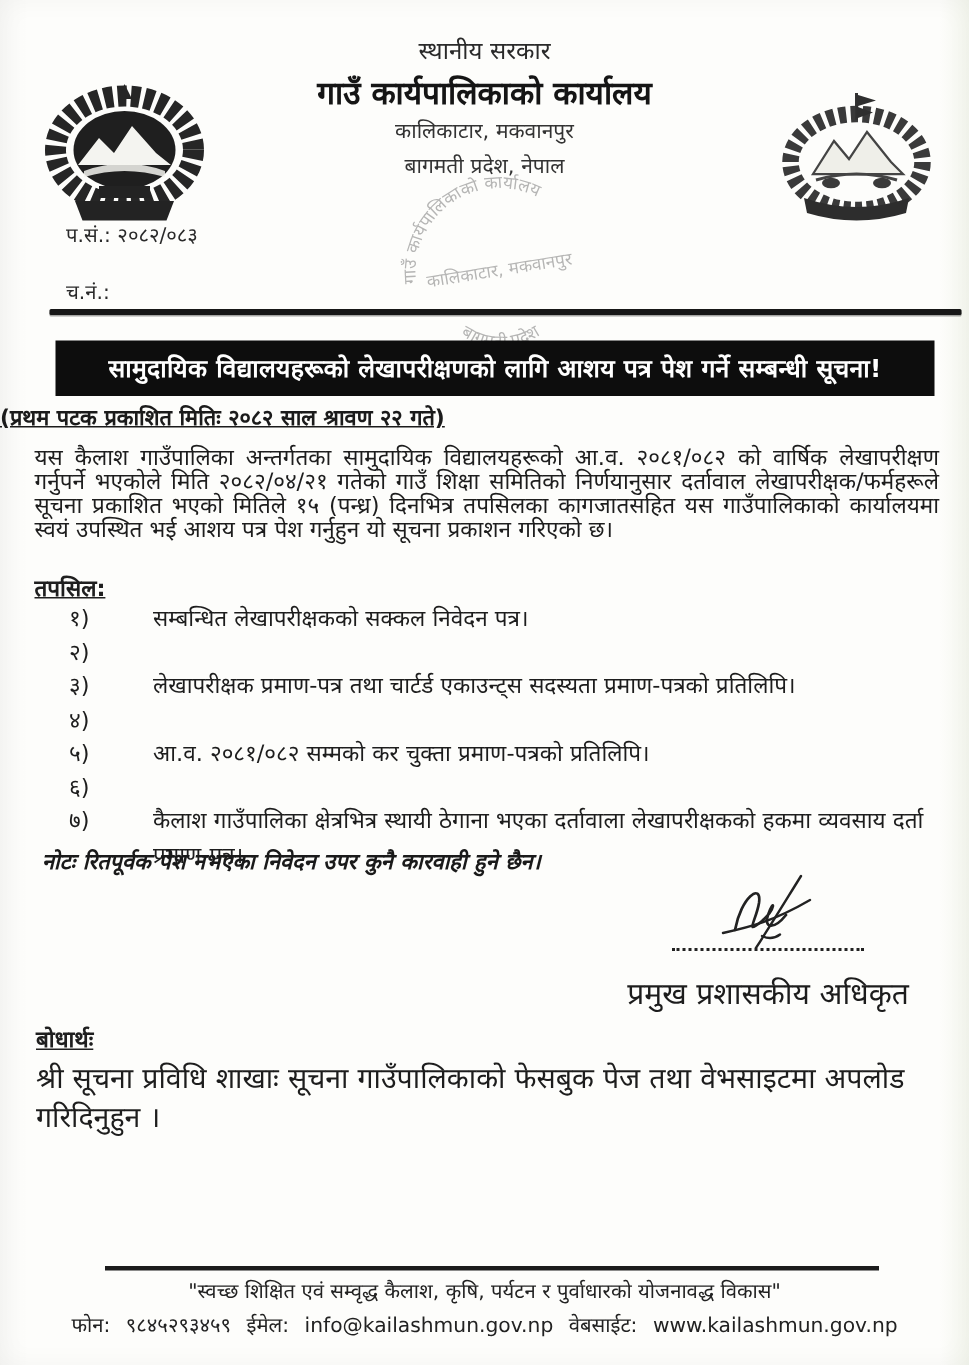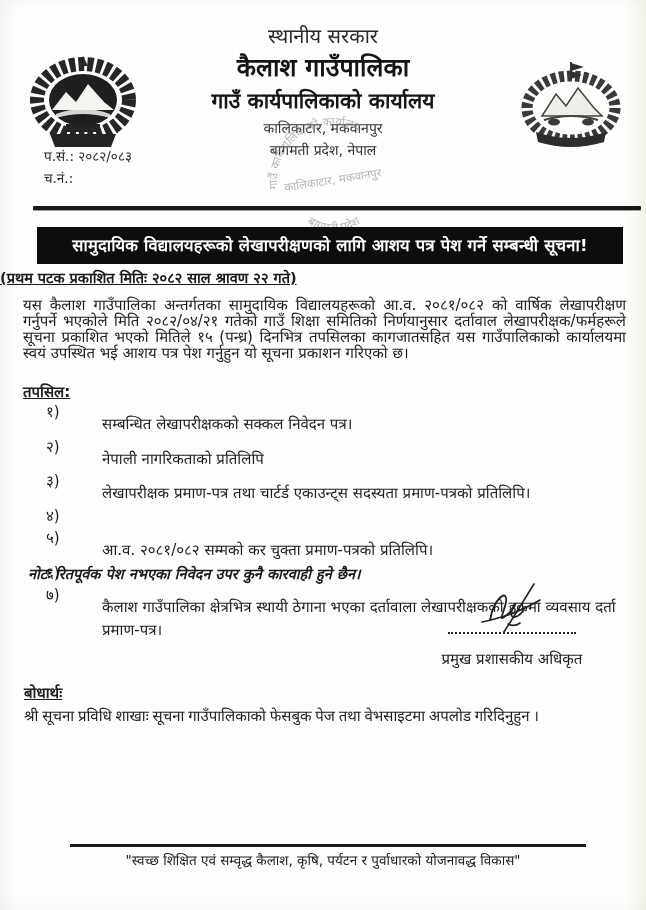--- a/index.html
+++ b/index.html
@@ -9,52 +9,52 @@
     margin:0 auto;
     background:
       linear-gradient(90deg, rgba(0,0,0,0.02) 0%, rgba(0,0,0,0) 3%, rgba(0,0,0,0) 97%, rgba(190,205,160,0.15) 100%),
       #fdfdfb;
     font-family:"DejaVu Sans", sans-serif;
     color:#1f1f1f;
     overflow:hidden;
     box-shadow:inset 0 0 18px rgba(0,0,0,0.04);
   }
   .hdr{position:absolute;top:24px;left:0;right:0;text-align:center;line-height:1.25;}
-  .hdr .l1{font-size:20px;color:#2a2a2a;}
+  .hdr .l1{font-size:16px;color:#2a2a2a;}
   .hdr .l2{font-size:25px;font-weight:bold;margin-top:3px;color:#151515;}
   .hdr .l3{font-size:21px;font-weight:bold;margin-top:5px;color:#151515;}
   .hdr .l4{font-size:14px;margin-top:5px;color:#333;}
   .hdr .l5{font-size:14px;margin-top:5px;color:#333;}
   .logo{position:absolute;}
   .logo-left{left:22px;top:54px;width:122px;height:102px;}
   .logo-right{right:18px;top:58px;width:114px;height:100px;}
   .stamp{position:absolute;left:258px;top:106px;width:150px;height:150px;opacity:.62;transform:rotate(-9deg);pointer-events:none;}
   .refs{position:absolute;left:44px;top:147px;font-size:13.5px;color:#2a2a2a;}
-  .refs .r2{margin-top:4px;}
+  .refs .r2{margin-top:20px;}
   .rule{position:absolute;left:33px;right:5px;top:206px;height:4px;background:#171717;border-radius:1px;box-shadow:0 1px 0 rgba(0,0,0,0.35);}
   .titlebar{
     position:absolute;left:37px;top:227px;width:586px;box-sizing:border-box;
     background:#0d0d0d;color:#fff;text-align:center;
     font-size:16.5px;font-weight:bold;padding:6px 4px 8px 4px;letter-spacing:.2px;
   }
   .subtitle{position:absolute;top:267px;left:0;right:0;text-align:left;font-size:14.5px;font-weight:bold;text-decoration:underline;color:#1b1b1b;}
   .body-par{position:absolute;left:23px;right:20px;top:297px;font-size:15px;line-height:16px;text-align:justify;color:#1d1d1d;}
   .tapasil{position:absolute;left:23px;top:381px;font-size:15px;font-weight:bold;text-decoration:underline;}
   .list{position:absolute;left:0;top:401px;right:16px;}
   .li{display:flex;font-size:15px;line-height:22.5px;color:#1d1d1d;}
   .li .num{width:38px;text-align:left;padding-left:46px;flex:none;}
-  .li .txt{flex:1;padding-left:18px;margin-top:12px;}
+  .li .txt{flex:1;padding-left:18px;}
   .note{position:absolute;left:28px;top:563px;font-size:14.5px;font-weight:bold;font-style:italic;color:#1a1a1a;}
   .sig{position:absolute;right:34px;top:580px;width:200px;text-align:center;}
   .sig .scribble{height:52px;}
   .sig .dots{border-bottom:2.5px dotted #222;width:128px;margin:0 auto 4px auto;}
   .sig .nm{font-size:14.5px;color:#1c1c1c;margin-top:2px;}
-  .sig .ds{font-size:15px;color:#1c1c1c;margin-top:14px;}
+  .sig .ds{font-size:20px;color:#1c1c1c;margin-top:14px;}
   .cc-label{position:absolute;left:24px;top:682px;font-size:15px;font-weight:bold;text-decoration:underline;}
-  .cc-line{position:absolute;left:24px;top:705px;right:20px;font-size:15px;color:#1d1d1d;font-family:Liberation Serif, serif;}
+  .cc-line{position:absolute;left:24px;top:705px;right:20px;font-size:19px;color:#1d1d1d;}
   .f-rule{position:absolute;left:70px;width:516px;top:844px;height:2.5px;background:#1c1c1c;}
   .f1{position:absolute;left:0;right:0;top:851px;text-align:center;font-size:13.5px;color:#222;}
   .f2{position:absolute;left:0;right:0;top:874px;text-align:center;font-size:13.5px;color:#222;}
   .f2 span{margin:0 3px;}
 </style>
 </head>
 <body>
 
 <div class="page">
 
@@ -78,21 +78,20 @@
       <path d="M28 58 L42 36 L52 48 L64 30 L80 50 L88 58 Z" fill="#efefe9" stroke="#444" stroke-width="1.5"></path>
       <path d="M30 62 Q57 54 84 62" fill="none" stroke="#444" stroke-width="2"></path>
       <ellipse cx="40" cy="64" rx="6" ry="3.5" fill="#3a3a3a"></ellipse>
       <ellipse cx="74" cy="64" rx="6" ry="3.5" fill="#3a3a3a"></ellipse>
       <path d="M22 74 Q57 86 92 74 L90 84 Q57 94 24 84 Z" fill="#2d2d2d"></path>
     </svg>
   </div>
 
   <div class="hdr">
     <div class="l1">स्थानीय सरकार</div>
-    <div class="l2">कैलाश गाउँपालिका</div>
     <div class="l3">गाउँ कार्यपालिकाको कार्यालय</div>
     <div class="l4">कालिकाटार, मकवानपुर</div>
     <div class="l5">बागमती प्रदेश, नेपाल</div>
   </div>
 
   <div class="stamp">
     <svg width="150" height="150" viewBox="0 0 150 150" xmlns="http://www.w3.org/2000/svg">
       <defs>
         <path id="arcTop" d="M 20 86 A 56 56 0 1 1 130 86" fill="none"></path>
         <path id="arcBot" d="M 32 96 A 46 46 0 0 0 118 96" fill="none"></path>
@@ -127,21 +126,20 @@
 
   <div class="tapasil">तपसिल:</div>
 
   <div class="list">
     <div class="li">
       <span class="num">१)</span>
       <span class="txt">सम्बन्धित लेखापरीक्षकको सक्कल निवेदन पत्र।</span>
     </div>
     <div class="li">
       <span class="num">२)</span>
-      <span class="txt">नेपाली नागरिकताको प्रतिलिपि</span>
     </div>
     <div class="li">
       <span class="num">३)</span>
       <span class="txt">लेखापरीक्षक प्रमाण-पत्र तथा चार्टर्ड एकाउन्ट्स सदस्यता प्रमाण-पत्रको प्रतिलिपि।</span>
     </div>
     <div class="li">
       <span class="num">४)</span>
     </div>
     <div class="li">
       <span class="num">५)</span>
@@ -169,14 +167,22 @@
     </div>
     <div class="dots"></div>
     <div class="ds">प्रमुख प्रशासकीय अधिकृत</div>
   </div>
 
   <div class="cc-label">बोधार्थः</div>
   <div class="cc-line">श्री सूचना प्रविधि शाखाः सूचना गाउँपालिकाको फेसबुक पेज तथा वेभसाइटमा अपलोड गरिदिनुहुन ।</div>
 
   <div class="f-rule"></div>
   <div class="f1">"स्वच्छ शिक्षित एवं सम्वृद्ध कैलाश, कृषि, पर्यटन र पुर्वाधारको योजनावद्ध विकास"</div>
+  <div class="f2">
+    <span>फोन:</span>
+    <span>९८४५२९३४५९</span>
+    <span>ईमेल:</span>
+    <span>info@kailashmun.gov.np</span>
+    <span>वेबसाईट:</span>
+    <span>www.kailashmun.gov.np</span>
+  </div>
 
 </div>
 
 </body></html>

